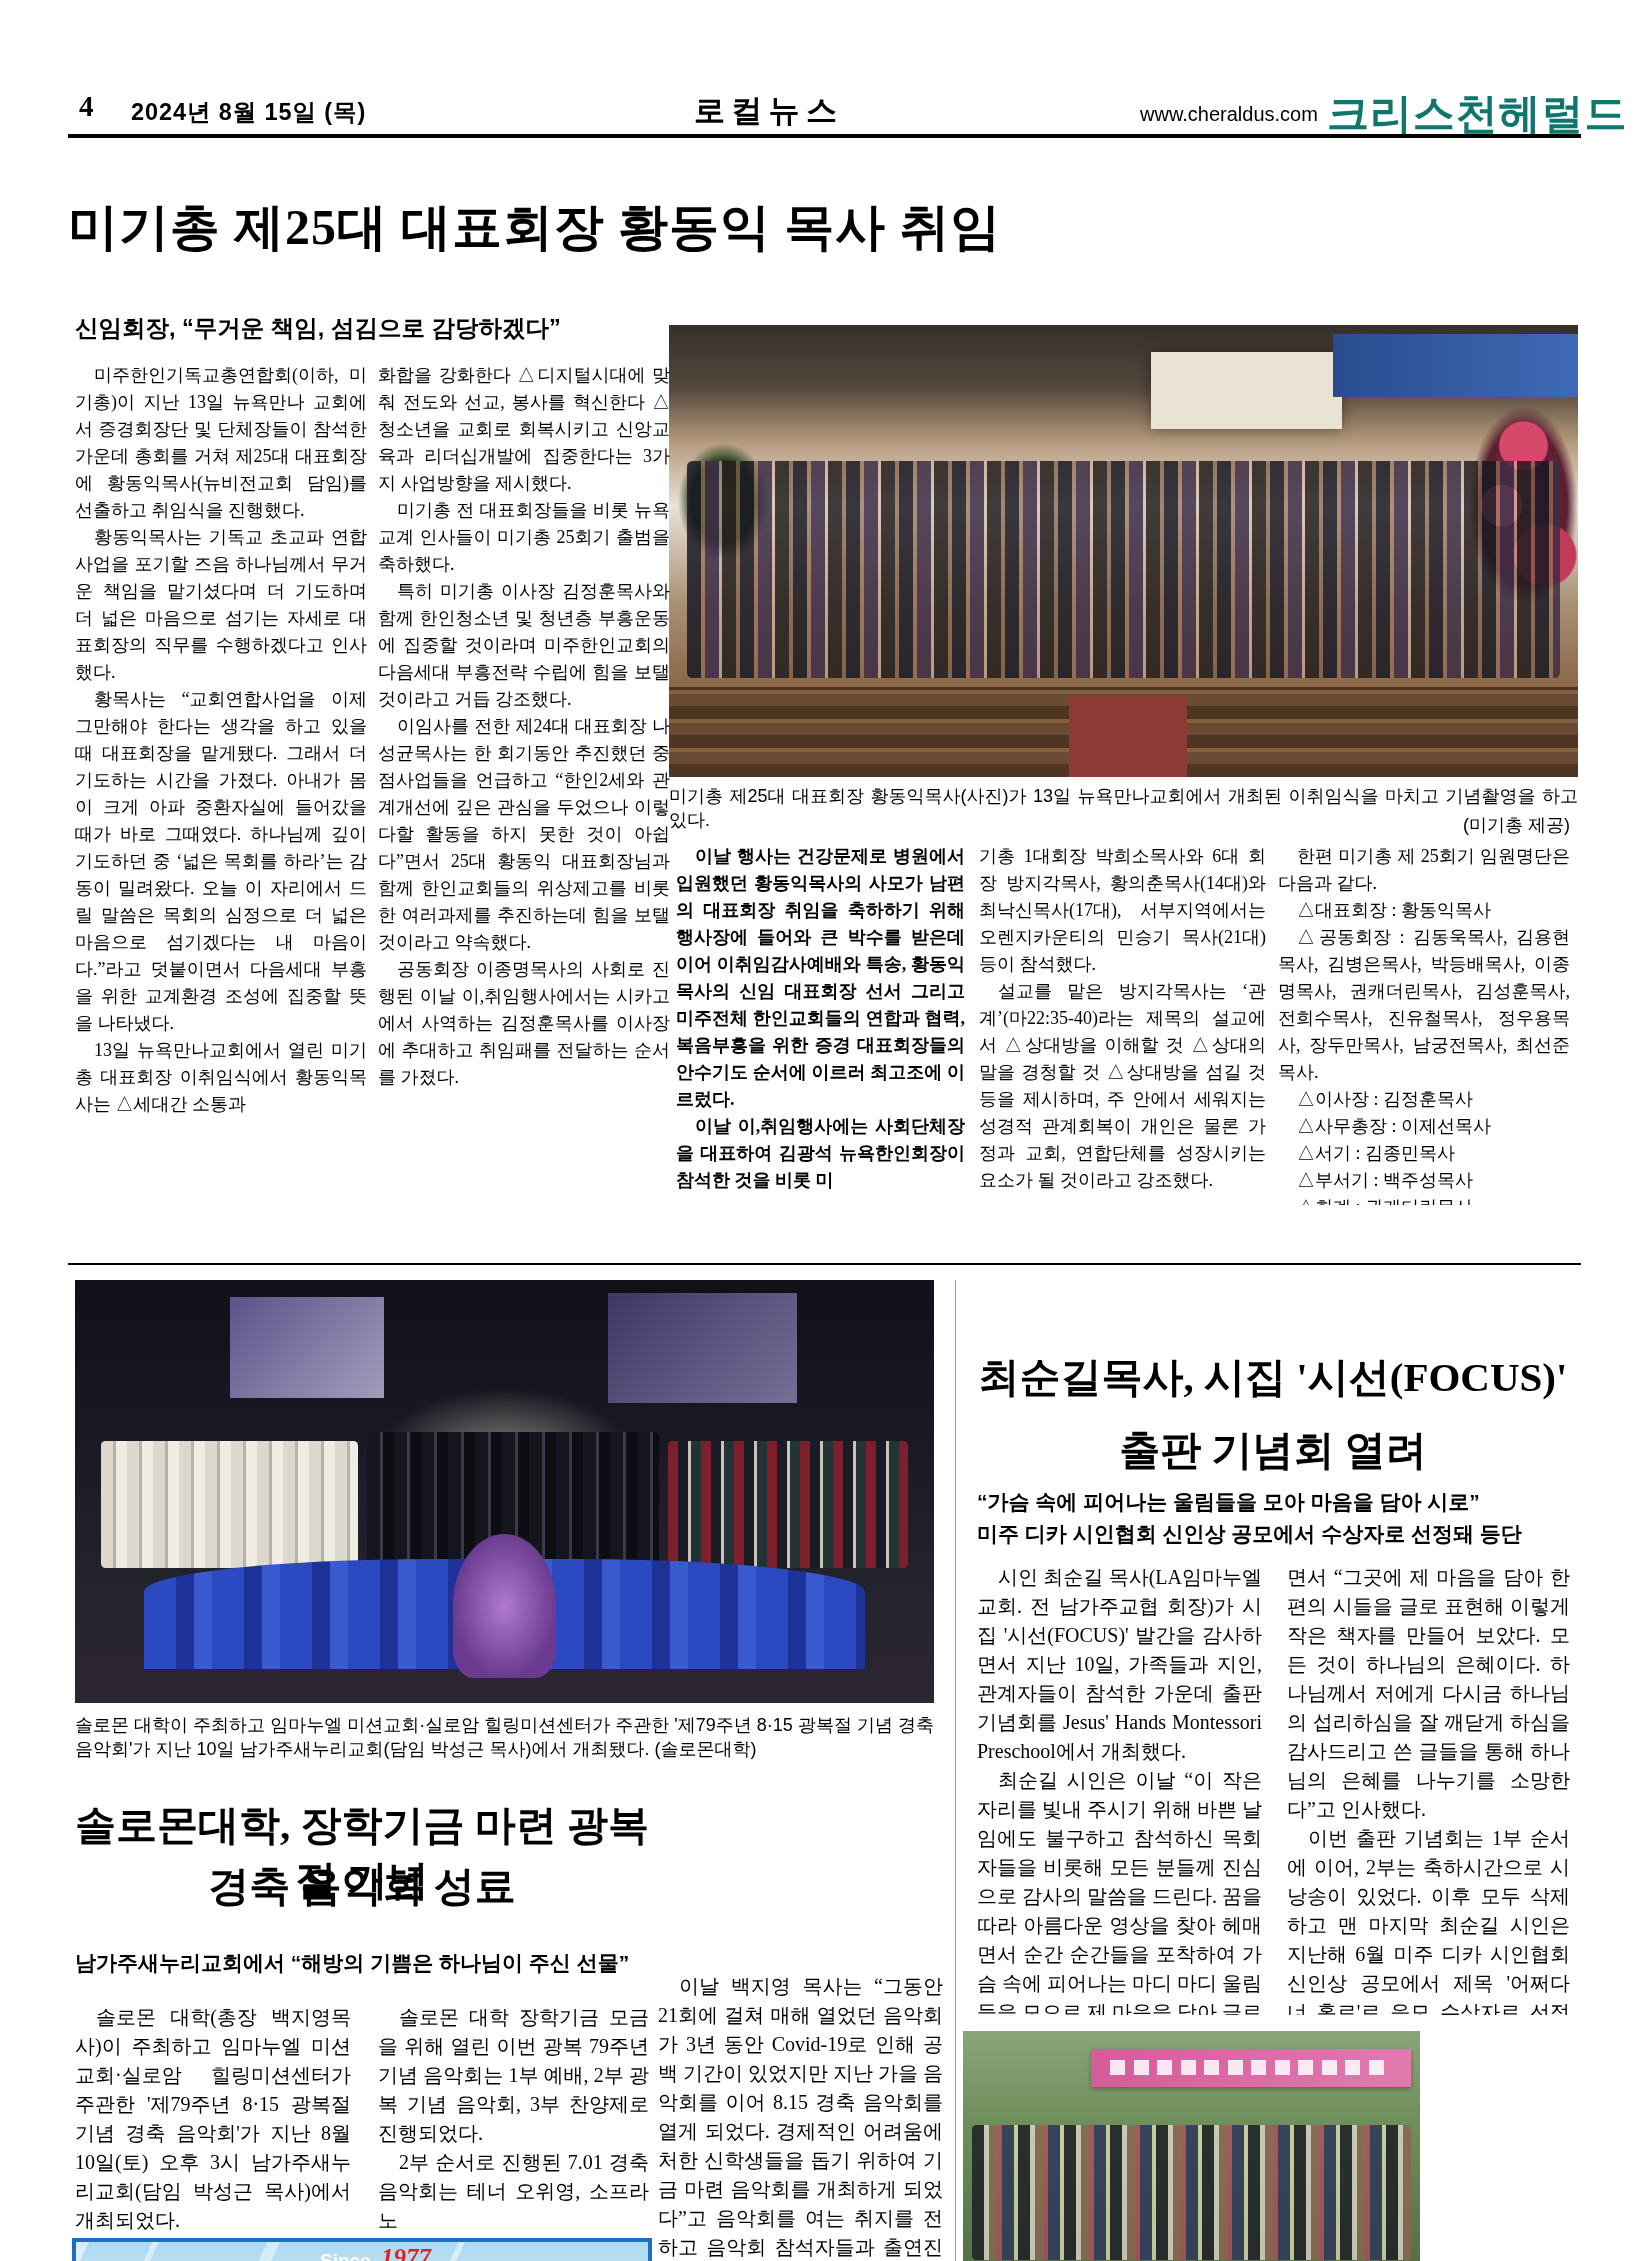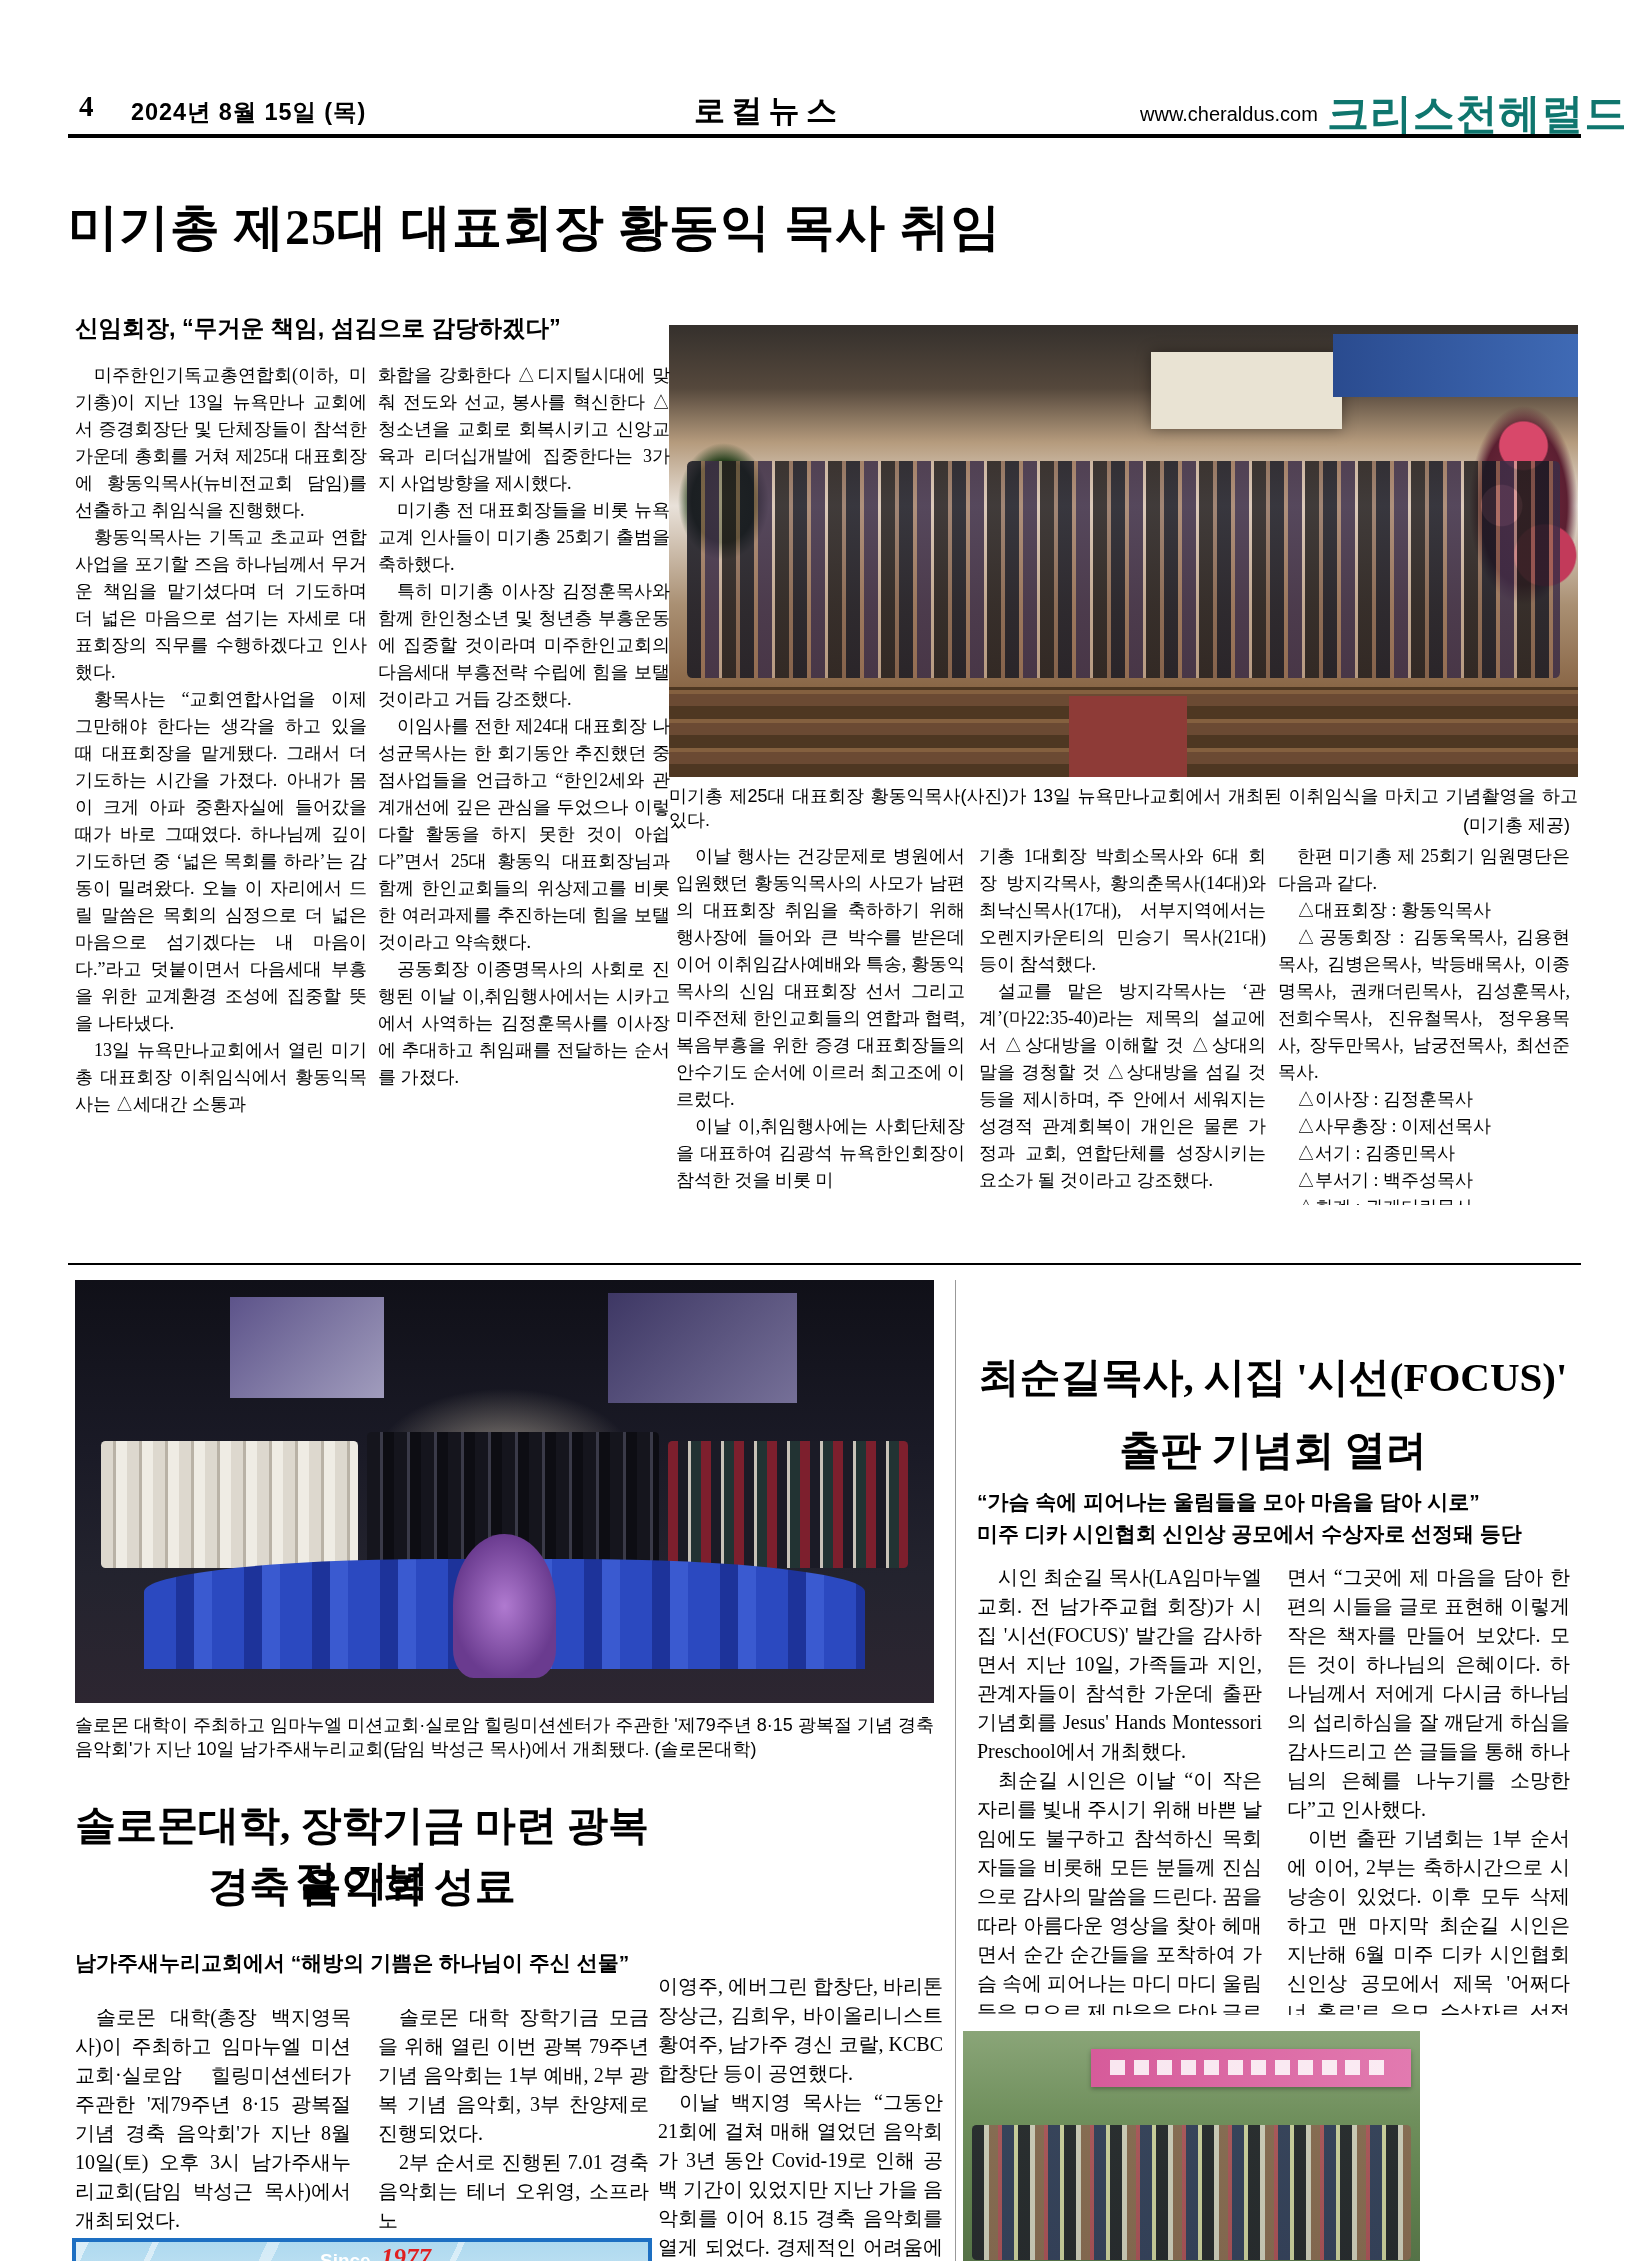--- a/index.html
+++ b/index.html
@@ -111,21 +111,21 @@
       <p class="para ind">황목사는 “교회연합사업을 이제 그만해야 한다는 생각을 하고 있을 때 대표회장을 맡게됐다. 그래서 더 기도하는 시간을 가졌다. 아내가 몸이 크게 아파 중환자실에 들어갔을 때가 바로 그때였다. 하나님께 깊이 기도하던 중 ‘넓은 목회를 하라’는 감동이 밀려왔다. 오늘 이 자리에서 드릴 말씀은 목회의 심정으로 더 넓은 마음으로 섬기겠다는 내 마음이다.”라고 덧붙이면서 다음세대 부흥을 위한 교계환경 조성에 집중할 뜻을 나타냈다.</p>
       <p class="para ind">13일 뉴욕만나교회에서 열린 미기총 대표회장 이취임식에서 황동익목사는 △세대간 소통과</p>
     </div>
   <div class="colbox b1" style="left:378px;top:362px;width:292px;height:843px;">
       <p class="para">화합을 강화한다 △디지털시대에 맞춰 전도와 선교, 봉사를 혁신한다 △청소년을 교회로 회복시키고 신앙교육과 리더십개발에 집중한다는 3가지 사업방향을 제시했다.</p>
       <p class="para ind">미기총 전 대표회장들을 비롯 뉴욕교계 인사들이 미기총 25회기 출범을 축하했다.</p>
       <p class="para ind">특히 미기총 이사장 김정훈목사와 함께 한인청소년 및 청년층 부흥운동에 집중할 것이라며 미주한인교회의 다음세대 부흥전략 수립에 힘을 보탤 것이라고 거듭 강조했다.</p>
       <p class="para ind">이임사를 전한 제24대 대표회장 나성균목사는 한 회기동안 추진했던 중점사업들을 언급하고 “한인2세와 관계개선에 깊은 관심을 두었으나 이렇다할 활동을 하지 못한 것이 아쉽다”면서 25대 황동익 대표회장님과 함께 한인교회들의 위상제고를 비롯한 여러과제를 추진하는데 힘을 보탤 것이라고 약속했다.</p>
       <p class="para ind">공동회장 이종명목사의 사회로 진행된 이날 이,취임행사에서는 시카고에서 사역하는 김정훈목사를 이사장에 추대하고 취임패를 전달하는 순서를 가졌다.</p>
     </div>
-  <div class="colbox b1" style="left:676px;top:843px;width:289px;height:362px;">
+  <div class="colbox b1" style="left:676px;top:843px;width:289px;height:362px;font-weight:bold;">
       <p class="para ind">이날 행사는 건강문제로 병원에서 입원했던 황동익목사의 사모가 남편의 대표회장 취임을 축하하기 위해 행사장에 들어와 큰 박수를 받은데 이어 이취임감사예배와 특송, 황동익목사의 신임 대표회장 선서 그리고 미주전체 한인교회들의 연합과 협력, 복음부흥을 위한 증경 대표회장들의 안수기도 순서에 이르러 최고조에 이르렀다.</p>
       <p class="para ind">이날 이,취임행사에는 사회단체장을 대표하여 김광석 뉴욕한인회장이 참석한 것을 비롯 미</p>
     </div>
   <div class="colbox b1" style="left:979px;top:843px;width:287px;height:362px;">
       <p class="para">기총 1대회장 박희소목사와 6대 회장 방지각목사, 황의춘목사(14대)와 최낙신목사(17대), 서부지역에서는 오렌지카운티의 민승기 목사(21대)등이 참석했다.</p>
       <p class="para ind">설교를 맡은 방지각목사는 ‘관계’(마22:35-40)라는 제목의 설교에서 △상대방을 이해할 것 △상대의 말을 경청할 것 △상대방을 섬길 것 등을 제시하며, 주 안에서 세워지는 성경적 관계회복이 개인은 물론 가정과 교회, 연합단체를 성장시키는 요소가 될 것이라고 강조했다.</p>
     </div>
   <div class="abs credit" style="left:1278px;top:813px;width:292px;">(미기총 제공)</div>
   <div class="colbox b1" style="left:1278px;top:843px;width:292px;height:362px;">
       <p class="para ind">한편 미기총 제 25회기 임원명단은 다음과 같다.</p>
@@ -157,21 +157,20 @@
   <div class="abs subhead2" style="left:75px;top:1949px;">남가주새누리교회에서 “해방의 기쁨은 하나님이 주신 선물”</div>
 
   <div class="colbox b2" style="left:75px;top:2003px;width:276px;height:228px;">
       <p class="para ind">솔로몬 대학(총장 백지영목사)이 주최하고 임마누엘 미션교회·실로암 힐링미션센터가 주관한 '제79주년 8·15 광복절 기념 경축 음악회'가 지난 8월 10일(토) 오후 3시 남가주새누리교회(담임 박성근 목사)에서 개최되었다.</p>
     </div>
   <div class="colbox b2" style="left:378px;top:2003px;width:271px;height:228px;">
       <p class="para ind">솔로몬 대학 장학기금 모금을 위해 열린 이번 광복 79주년 기념 음악회는 1부 예배, 2부 광복 기념 음악회, 3부 찬양제로 진행되었다.</p>
       <p class="para ind">2부 순서로 진행된 7.01 경축 음악회는 테너 오위영, 소프라노</p>
     </div>
   <div class="colbox b2" style="left:658px;top:1972px;width:285px;height:405px;">
-      <p class="para">이영주, 에버그린 합창단, 바리톤 장상근, 김희우, 바이올리니스트 황여주, 남가주 경신 코랄, KCBC 합창단 등이 공연했다.</p>
       <p class="para ind">이날 백지영 목사는 “그동안 21회에 걸쳐 매해 열었던 음악회가 3년 동안 Covid-19로 인해 공백 기간이 있었지만 지난 가을 음악회를 이어 8.15 경축 음악회를 열게 되었다. 경제적인 어려움에 처한 신학생들을 돕기 위하여 기금 마련 음악회를 개최하게 되었다”고 음악회를 여는 취지를 전하고 음악회 참석자들과 출연진들에게 감사를 전했다.</p>
     </div>
 
   <div class="adbox" style="left:72px;top:2238px;width:572px;height:141px;">
     <span class="abs adsince" style="left:244px;top:8.1px;">Since</span>
     <span class="abs adyear" style="left:305px;top:1.8px;">1977</span>
 
   </div>
 
   <div class="abs vrule" style="left:955px;top:1280px;width:1.4px;height:1099px;"></div>

